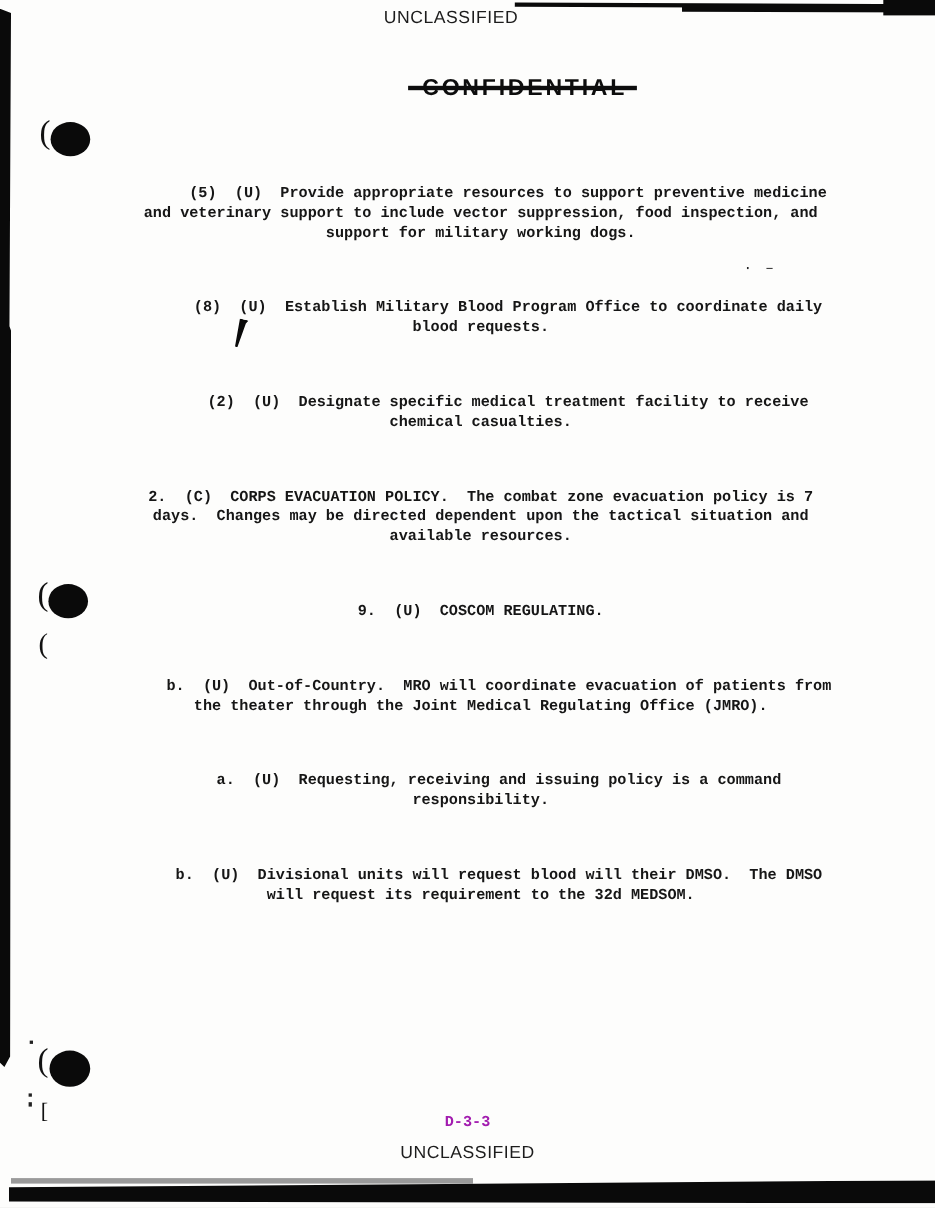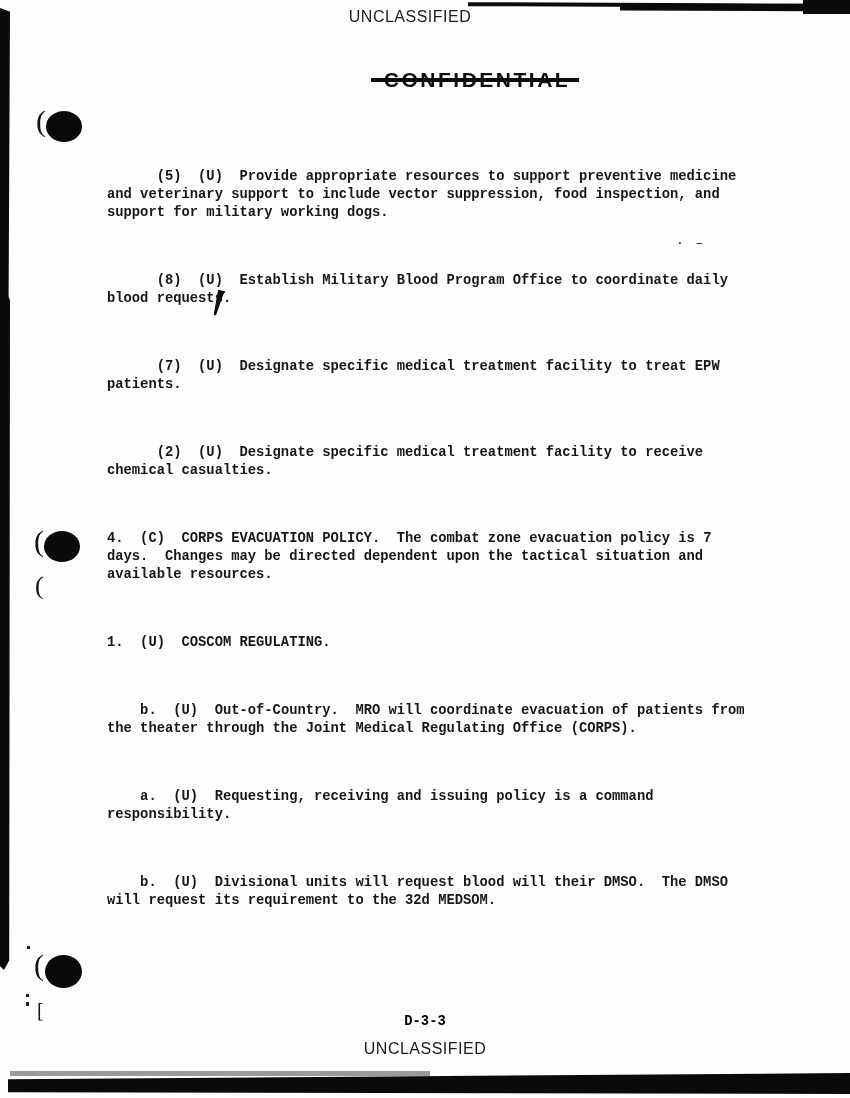--- a/index.html
+++ b/index.html
@@ -31,24 +31,24 @@
   .stray-mark{position:absolute;left:676px;top:236px;font-size:13px;letter-spacing:2px;color:#222;}
   
   .header-class{position:absolute;left:0;right:30px;top:8px;text-align:center;
     font-family:"Liberation Sans",sans-serif;font-size:16px;letter-spacing:0.5px;color:#1c1c1c;}
   .stamp-wrap{position:absolute;left:0;right:0;top:68px;text-align:center;}
   .stamp{display:inline-block;transform:translateX(52px);
     font-family:"Liberation Sans",sans-serif;font-weight:bold;font-size:21px;letter-spacing:2.5px;color:#0d0d0d;}
   .stamp-strike{position:absolute;left:371px;top:78px;width:208px;height:4px;background:#0d0d0d;}
   .doc-body{position:absolute;left:107px;top:132px;width:660px;
     font-size:13.8px;line-height:18px;font-weight:bold;white-space:pre;color:#161616;}
-  .doc-body p{margin:0 0 14px 0;}
+  .doc-body p{margin:0 0 14px 0;text-align:center;}
   .u{text-underline-offset:3px;text-decoration-thickness:1.5px;}
   .footer-page{position:absolute;left:0;right:0;top:1014px;text-align:center;
-    font-size:13.8px;font-weight:bold;color:#000000;font-family:"Liberation Mono",monospace;}
+    font-size:13.8px;font-weight:bold;color:#a21caf;font-family:"Liberation Mono",monospace;}
   .footer-class{position:absolute;left:0;right:0;top:1040px;text-align:center;
     font-family:"Liberation Sans",sans-serif;font-size:16px;letter-spacing:0.5px;color:#1c1c1c;}
 </style>
 </head>
 <body>
 
 <div class="page">
 
   <div class="left-bar"></div>
   <div class="top-line"></div>
@@ -75,30 +75,28 @@
   <div class="header-class">UNCLASSIFIED</div>
   <div class="stamp-wrap"><span class="stamp">CONFIDENTIAL</span></div>
   <div class="stamp-strike"></div>
 
   <div class="doc-body">
     <p><span></span><span class="u"></span><span>      (5)  (U)  Provide appropriate resources to support preventive medicine
 and veterinary support to include vector suppression, food inspection, and
 support for military working dogs.</span></p>
     <p><span></span><span class="u"></span><span>      (8)  (U)  Establish Military Blood Program Office to coordinate daily
 blood requests.</span></p>
-    <p><span></span><span class="u"></span><span>      (7)  (U)  Designate specific medical treatment facility to treat EPW
-patients.</span></p>
     <p><span></span><span class="u"></span><span>      (2)  (U)  Designate specific medical treatment facility to receive
 chemical casualties.</span></p>
-    <p><span>4.  (C)  </span><span class="u">CORPS EVACUATION POLICY</span><span>.  The combat zone evacuation policy is 7
+    <p><span>2.  (C)  </span><span class="u">CORPS EVACUATION POLICY</span><span>.  The combat zone evacuation policy is 7
 days.  Changes may be directed dependent upon the tactical situation and
 available resources.</span></p>
-    <p><span>1.  (U)  </span><span class="u">COSCOM REGULATING</span><span>.</span></p>
+    <p><span>9.  (U)  </span><span class="u">COSCOM REGULATING</span><span>.</span></p>
     <p><span>    b.  (U)  </span><span class="u">Out-of-Country</span><span>.  MRO will coordinate evacuation of patients from
-the theater through the Joint Medical Regulating Office (CORPS).</span></p>
+the theater through the Joint Medical Regulating Office (JMRO).</span></p>
     <p><span></span><span class="u"></span><span>    a.  (U)  Requesting, receiving and issuing policy is a command
 responsibility.</span></p>
     <p><span></span><span class="u"></span><span>    b.  (U)  Divisional units will request blood will their DMSO.  The DMSO
 will request its requirement to the 32d MEDSOM.</span></p>
     
     
     
     
     
   </div>

